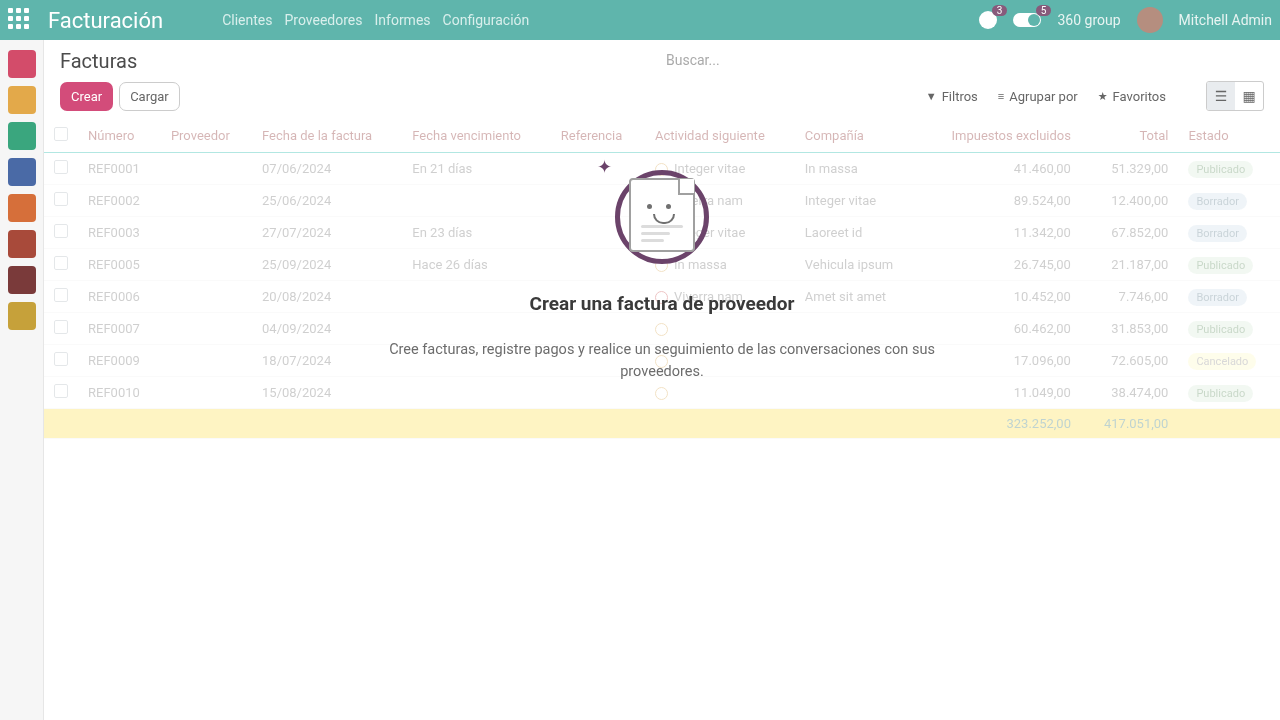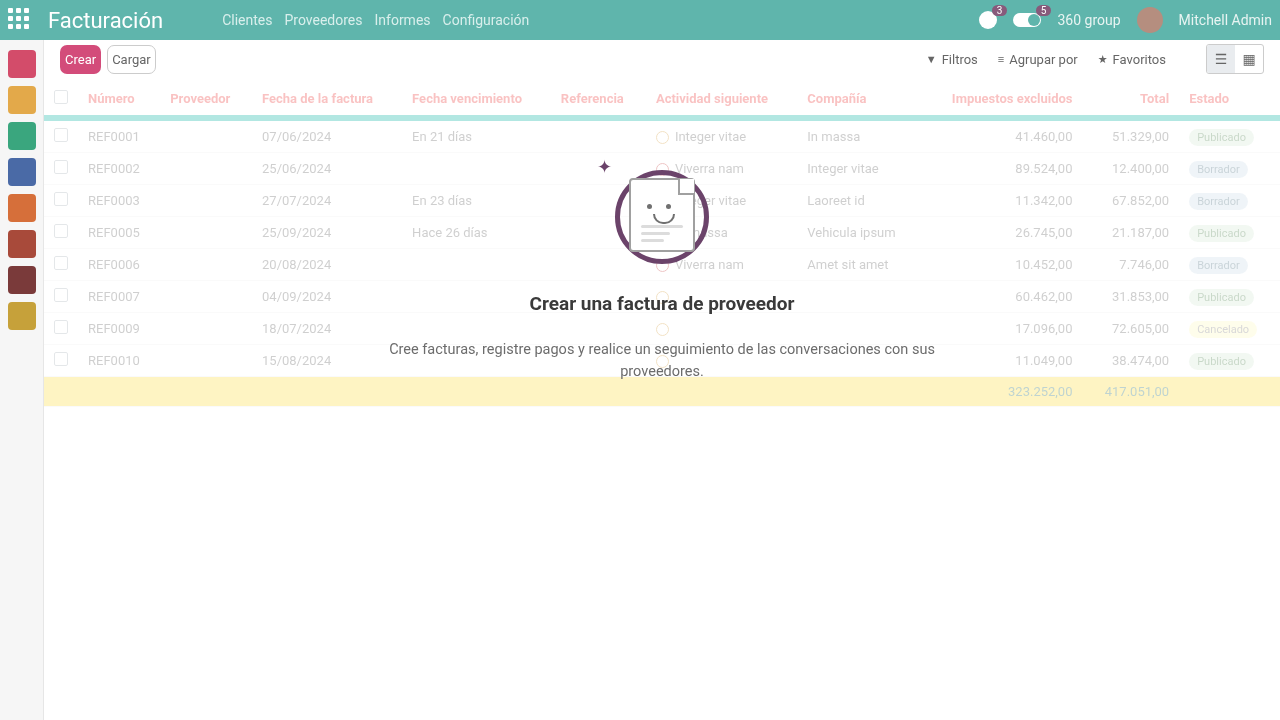--- a/index.html
+++ b/index.html
@@ -27,34 +27,34 @@
 
 .main{flex:1;background:#fff;position:relative}
 .cp1{display:flex;align-items:center;padding:8px 16px 4px}
 .crumb{font-size:20px;color:#4c4c4c}
 .cp1 .flex{flex:1}
 .search{flex:0 0 600px}
 .search input{width:100%;border:none;border-bottom:1px solid transparent;font-size:14px;padding:4px 2px;outline:none;color:#888}
 .search input::placeholder{color:#aaa}
 
 .cp2{display:flex;align-items:center;padding:4px 16px 8px}
-.btn{padding:6px 4px;font-size:13px;border-radius:7px;cursor:pointer;border:1px solid transparent}
+.btn{padding:6px 10px;font-size:13px;border-radius:7px;cursor:pointer;border:1px solid transparent}
 .btn-primary{background:#d34c7a;color:#fff}
 .btn-secondary{background:transparent;color:#666;border:1px solid #ccc;margin-left:6px}
 .cp2 .flex{flex:1}
 .f-tools{display:flex;gap:20px;margin-right:40px}
 .f-tool{color:#666;font-size:13px;cursor:pointer;display:flex;align-items:center;gap:5px}
 .f-tool .i{font-size:11px}
 .views{display:flex;border:1px solid #ccc;border-radius:3px;overflow:hidden}
 .vb{width:28px;height:28px;display:flex;align-items:center;justify-content:center;cursor:pointer;color:#666;font-size:14px}
 .vb.active{background:#e9ecef}
 
 .table-wrap{opacity:.32}
 table{width:100%;border-collapse:collapse;font-size:13px}
-th{text-align:left;padding:8px 10px;color:#ef4444;font-weight:700;border-bottom:6px solid #14b8a6}
+th{text-align:left;padding:8px 10px;color:#7f1d1d;font-weight:400;border-bottom:1px solid #14b8a6}
 th.num,td.num{text-align:right}
 td{padding:7px 10px;border-bottom:1px solid #f2f2f2;color:#6c6c6c}
 .chk{width:14px;height:14px;border:1px solid #adb5bd;border-radius:2px;display:inline-block}
 .act-dot{width:13px;height:13px;border:1.5px solid #d6a34a;border-radius:50%;display:inline-block;margin-right:6px;vertical-align:middle}
 .act-dot.red{border-color:#c84a4a}
 .status{font-size:11px;padding:2px 8px;border-radius:10px;background:#d9ead9;color:#5a8a5a}
 .status.draft{background:#d0e0ea;color:#5a7a8a}
 .status.cancel{background:#fef9c3;color:#888}
 tfoot td{background:#fde047;font-weight:400;color:#3a7a72}
 
@@ -115,20 +115,25 @@
     <div class="ic ic2"></div>
     <div class="ic ic3"></div>
     <div class="ic ic4"></div>
     <div class="ic ic5"></div>
     <div class="ic ic6"></div>
     <div class="ic ic7"></div>
     <div class="ic ic8"></div>
   </div>
 
   <div class="main">
+    <div class="cp1">
+      <div class="crumb">Facturas</div>
+      <div class="flex"></div>
+      <div class="search"><input placeholder="Buscar..." style=""></div>
+    </div>
     <div class="cp2">
       <button class="btn btn-primary">Crear</button>
       <button class="btn btn-secondary">Cargar</button>
       <div class="flex"></div>
       <div class="f-tools">
         <div class="f-tool">
             <span class="i">▼</span>
             <span>Filtros</span>
           </div>
         <div class="f-tool">

